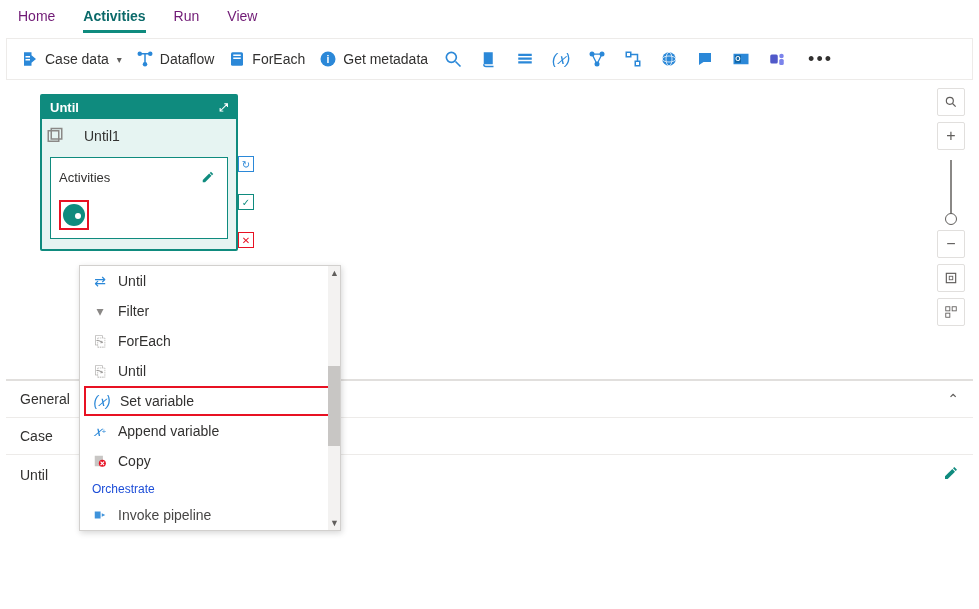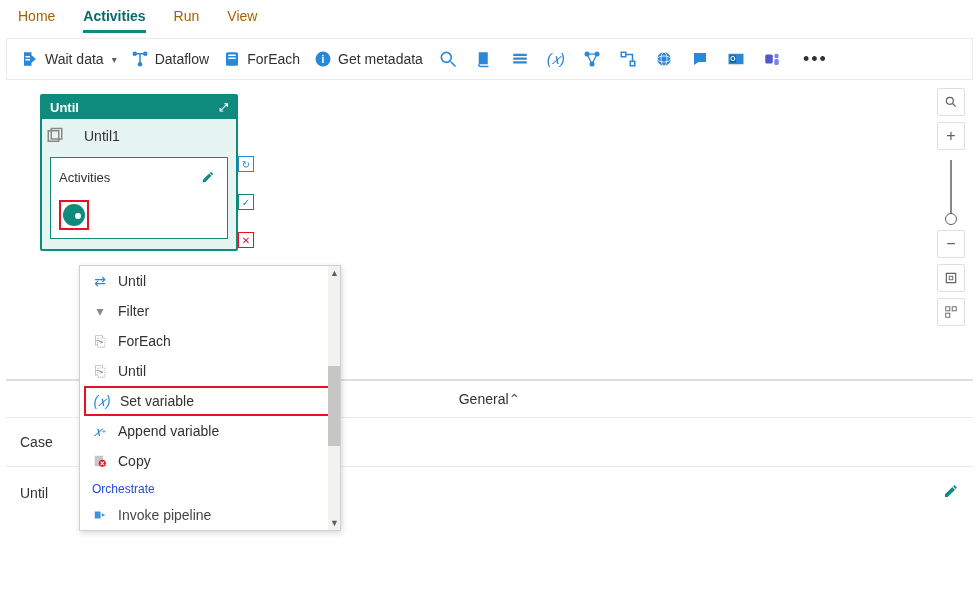--- a/index.html
+++ b/index.html
@@ -1,20 +1,20 @@
 <!DOCTYPE html>
 <html><head>
 <meta charset="utf-8">
 <style>
   * { box-sizing: border-box; margin: 0; padding: 0; font-family: "Segoe UI", Arial, sans-serif; }
   body { width: 979px; height: 609px; background: #fff; font-size: 13px; color: #323130; position: relative; overflow: hidden; }
 
   
   .tabs { display: flex; gap: 28px; padding: 8px 18px 0 18px; border-bottom: 1px solid #fff; height: 34px; }
-  .tab { font-size: 14px; color: #a16207; padding-bottom: 8px; cursor: pointer; }
+  .tab { font-size: 14px; color: #701a75; padding-bottom: 8px; cursor: pointer; }
   .tab.active { color: #0b6a6a; border-bottom: 3px solid #0f8b7e; font-weight: 600; }
 
   
   .toolbar { display: flex; align-items: center; gap: 14px; padding: 8px 14px; border: 1px solid #edebe9; margin: 4px 6px 0 6px; height: 42px; }
   .tool-btn { display: flex; align-items: center; gap: 6px; cursor: pointer; font-size: 14px; color: #323130; }
   .tool-icon { width: 18px; height: 18px; display: flex; align-items: center; justify-content: center; }
   .tool-icon svg { width: 18px; height: 18px; }
   .chev { font-size: 10px; color: #605e5c; margin-left: 2px; }
   .icon-only { width: 22px; height: 22px; display:flex; align-items:center; justify-content:center; cursor:pointer; }
   .ellipsis { font-size: 18px; letter-spacing: 2px; color: #323130; cursor:pointer; padding: 0 6px;}
@@ -48,23 +48,23 @@
   .menu-scroll { position:absolute; right:0; top:0; bottom:0; width:12px; background:#f3f2f1;}
   .menu-thumb { position:absolute; right:0; top:100px; width:12px; height:80px; background:#c8c6c4;}
   .menu-arrow { position:absolute; right:1px; font-size:9px; color:#605e5c;}
   .menu-item { display:flex; align-items:center; gap:10px; padding: 7px 12px; cursor:pointer; font-size:14px; color:#323130;}
   .menu-item .mi-ico { width:16px; height:16px; display:flex; align-items:center; justify-content:center; font-size:14px;}
   .menu-item.highlight { border: 2px solid #e81123; margin: 0 6px 0 4px; padding: 5px 8px;}
   .menu-cat { padding: 6px 12px 4px 12px; font-size:12px; color:#1d4ed8;}
 
   
   .panel { border-top: 1px solid #e1dfdd; margin: 0 6px; }
-  .panel-head { display:flex; justify-content:center; align-items:center; padding: 10px 14px; font-size:14px; color:#323130;}
+  .panel-head { display:flex; justify-content:space-between; align-items:center; padding: 10px 14px; font-size:14px; color:#323130;}
   .chev-up { color:#605e5c; font-size:14px; cursor:pointer;}
-  .row { display:flex; align-items:center; border-top:1px solid #edebe9; padding: 16px 14px; font-size:14px;}
+  .row { display:flex; align-items:center; border-top:1px solid #edebe9; padding: 10px 14px; font-size:14px;}
   .row-label { width: 80px; color:#323130;}
   .row-val { flex:1; color:#605e5c; font-style: italic;}
   .row-edit { margin-left:auto; cursor:pointer; color:#0f8b7e;}
 
 </style>
 </head>
 <body>
 
 <div class="tabs">
   <div class="tab">Home</div>
@@ -74,21 +74,21 @@
 </div>
 
 <div class="toolbar">
   <div class="tool-btn">
     <span class="tool-icon">
       <svg viewBox="0 0 24 24">
           <path fill="#2b88d8" d="M4 3h10v4l6 5-6 5v4H4z"></path>
           <path fill="#fff" d="M6 8h6v2H6zM6 12h6v2H6z"></path>
         </svg>
     </span>
-    <span>Wait data</span>
+    <span>Case data</span>
     <span class="chev">▾</span>
   </div>
   <div class="tool-btn">
     <span class="tool-icon">
       <svg viewBox="0 0 24 24">
           <circle cx="5" cy="5" r="3" fill="#2b88d8"></circle>
           <circle cx="19" cy="5" r="3" fill="#2b88d8"></circle>
           <circle cx="12" cy="19" r="3" fill="#2b88d8"></circle>
           <path stroke="#2b88d8" stroke-width="2" fill="none" d="M5 5 L19 5 M12 5 L12 19"></path>
         </svg>

